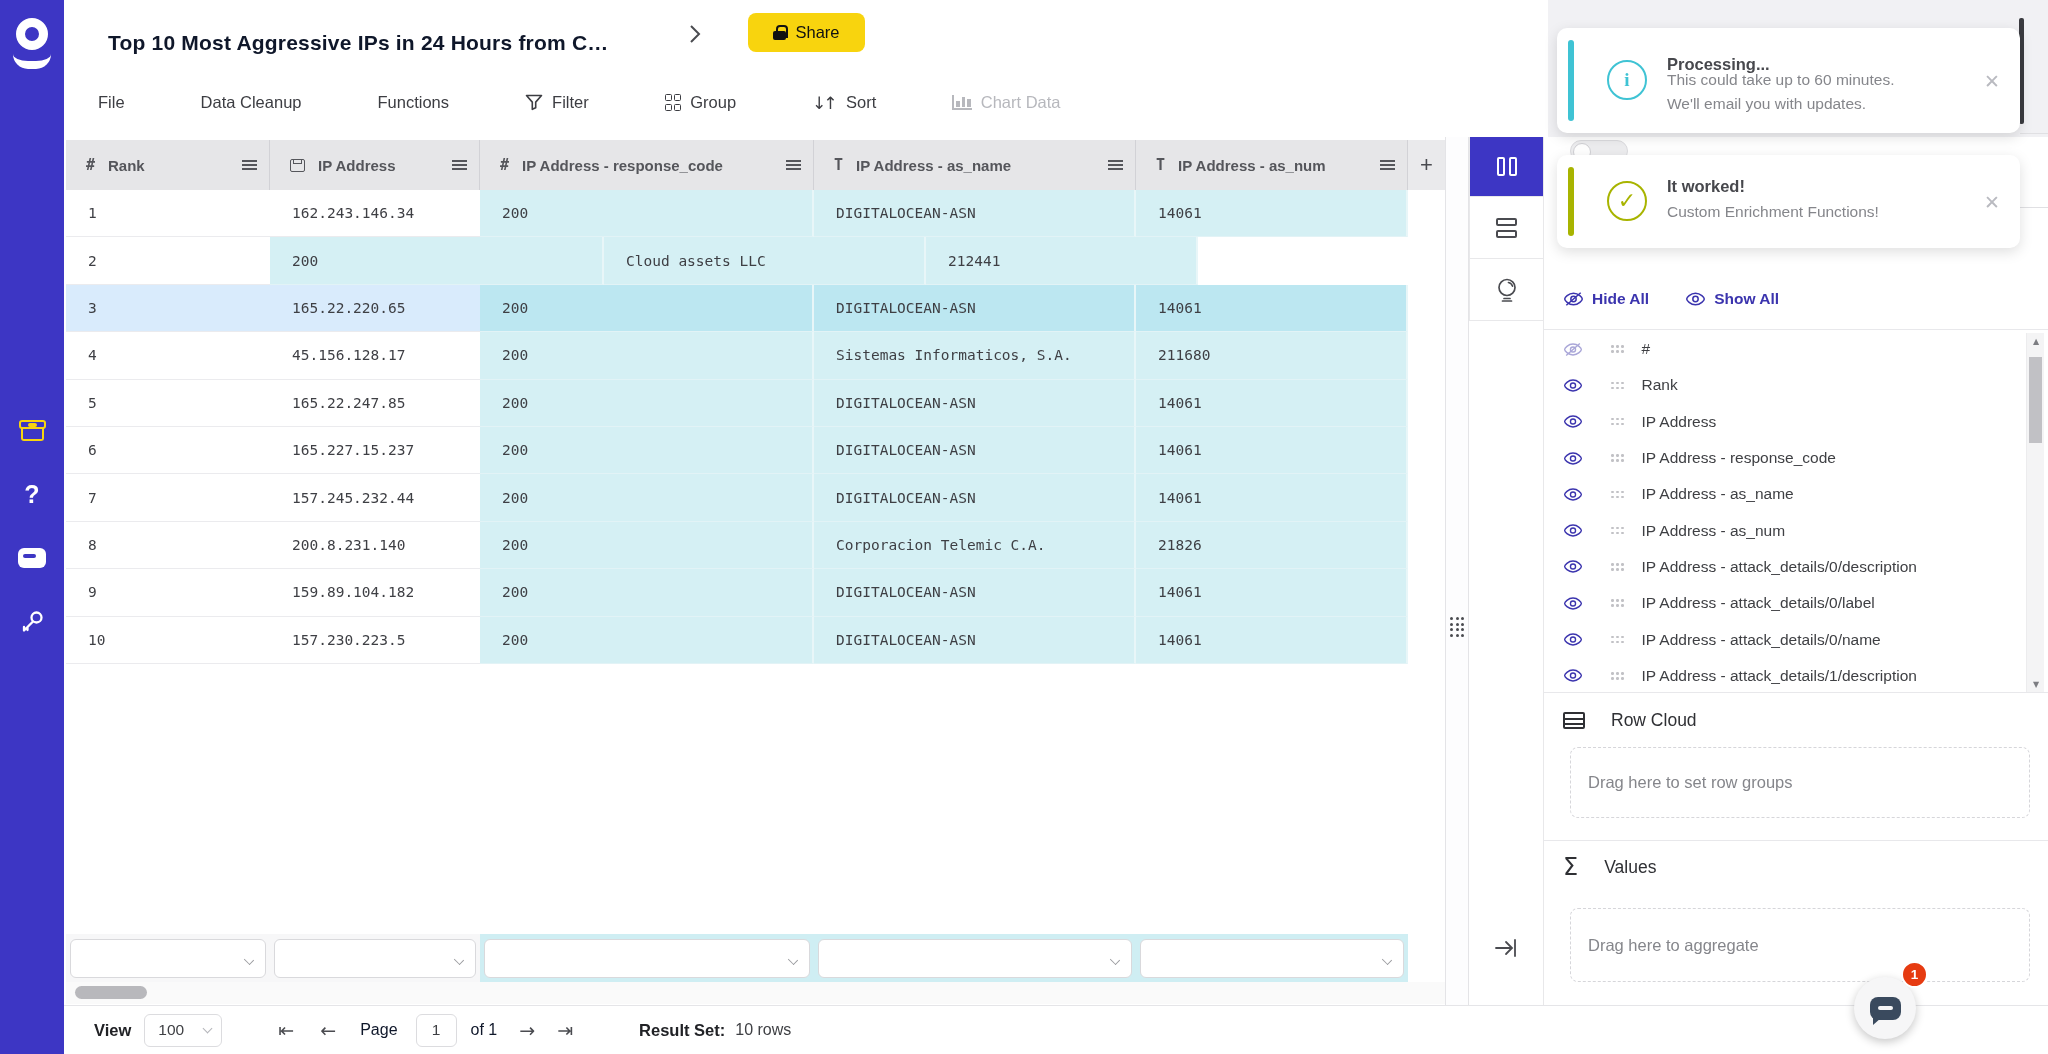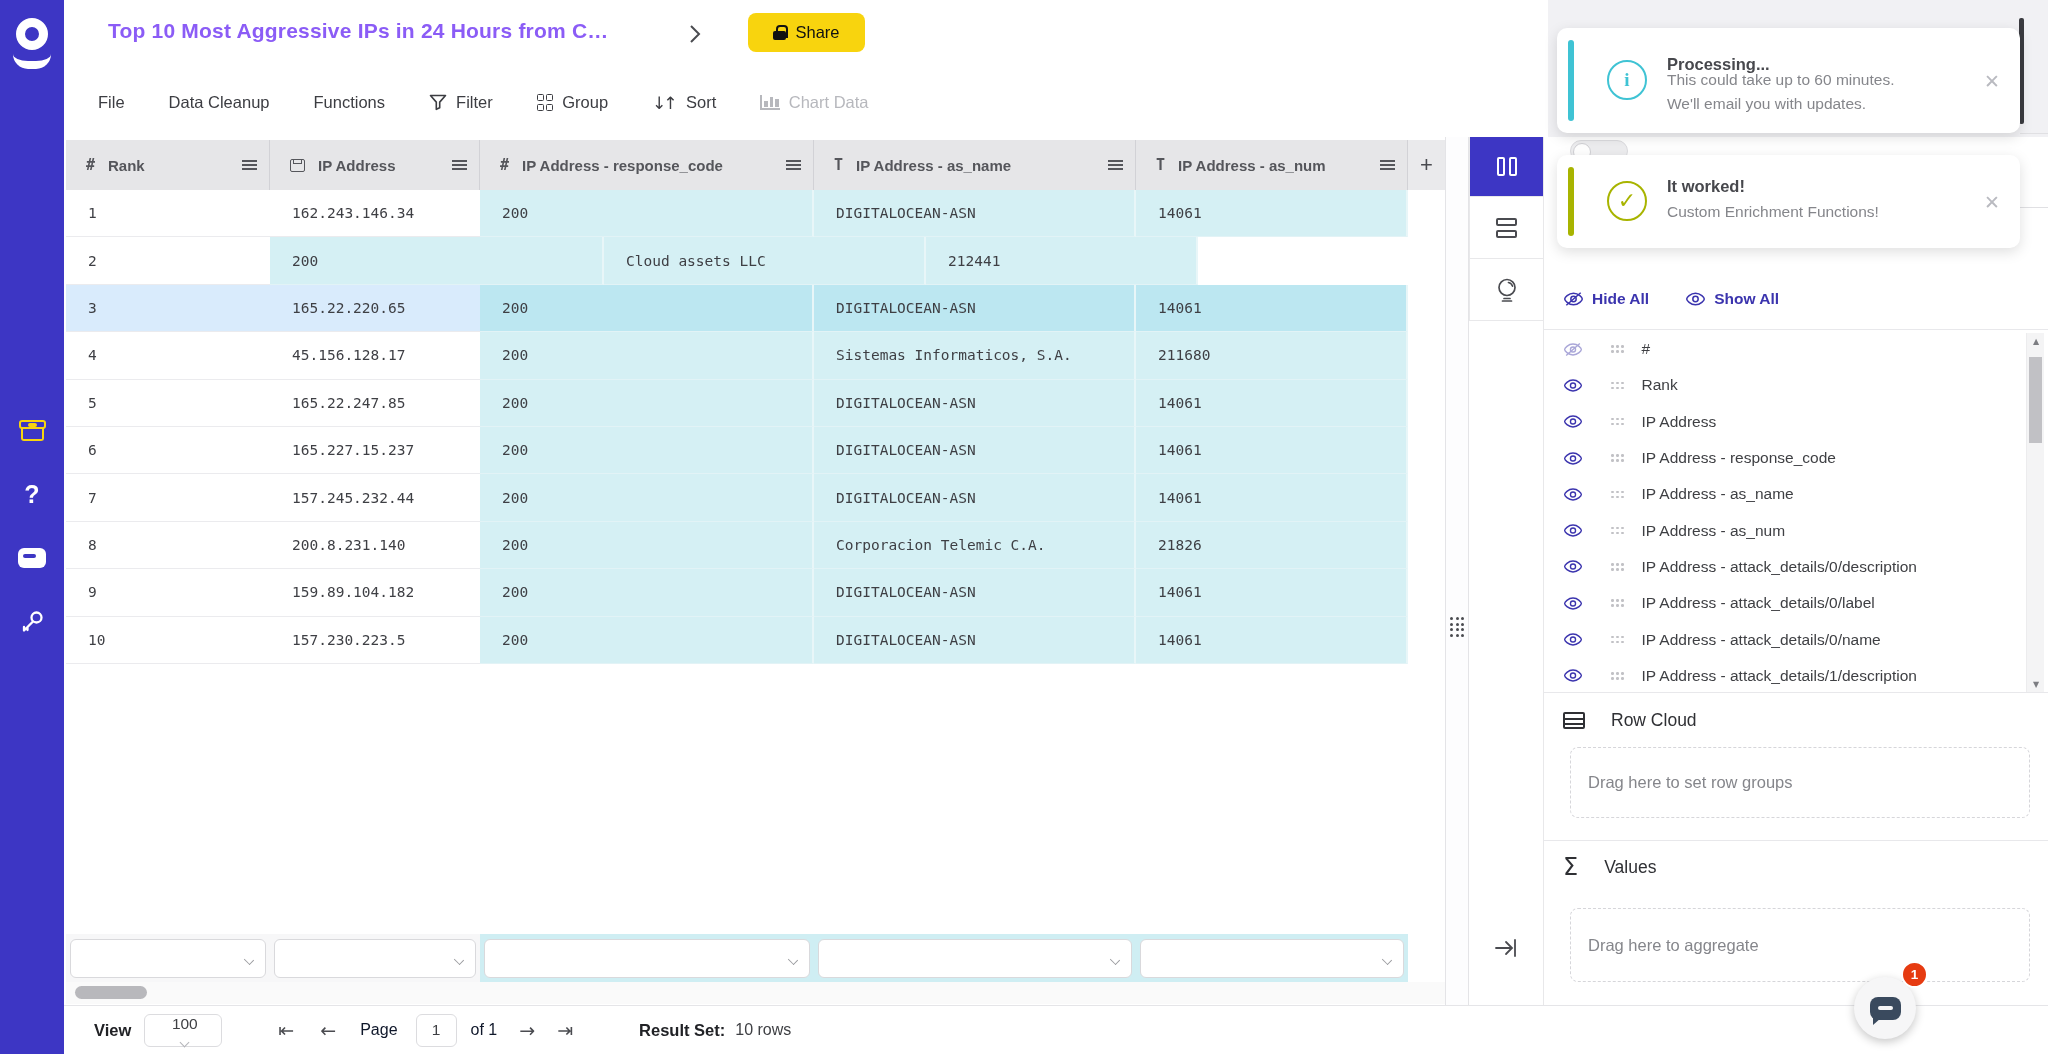--- a/index.html
+++ b/index.html
@@ -16,31 +16,31 @@
   .box-icon { position:relative; width:27px; height:21px; }
   .box-icon .lid { position:absolute; left:0; top:0; width:27px; height:9px; border:2.5px solid #f8d40e; border-radius:3px; }
   .box-icon .body { position:absolute; left:2px; top:7px; width:23px; height:14px; border:2.5px solid #f8d40e; border-top:none; border-radius:0 0 3px 3px; }
   .box-icon .slot { position:absolute; left:9px; top:3px; width:9px; height:4px; background:#3d36c4; border:2px solid #f8d40e; border-radius:2px; }
   .q-icon { color:#fff; font-size:25px; font-weight:bold; line-height:1; }
   .card-icon { position:relative; width:28px; height:20px; background:#fff; border-radius:6px; }
   .card-icon::after { content:""; position:absolute; left:5px; top:6px; width:13px; height:4px; background:#3d36c4; border-radius:2px; }
 
   
   .titlebar { position:absolute; left:64px; top:0; width:1484px; height:68px; background:#fff; z-index:5; }
-  .doc-title { position:absolute; left:44px; top:19px; font-size:21px; font-weight:bold; color:#8b5cf6; letter-spacing:.2px; }
+  .doc-title { position:absolute; left:44px; top:31px; font-size:21px; font-weight:bold; color:#0f172a; letter-spacing:.2px; }
   .title-chevron { position:absolute; left:624px; top:23px; color:#4a4b50; }
   .share-btn { position:absolute; left:684px; top:13px; width:117px; height:39px; background:#f8d40e; border:none; border-radius:8px;
       display:flex; align-items:center; justify-content:center; gap:9px; cursor:pointer; }
   .share-btn .lock { position:relative; width:13px; height:15px; }
   .share-btn .lock::before { content:""; position:absolute; left:2.5px; top:0; width:8px; height:9px; border:2.5px solid #111; border-radius:4px 4px 0 0; }
   .share-btn .lock::after { content:""; position:absolute; left:0; top:6px; width:13px; height:9px; background:#111; border-radius:2px; }
   .share-btn span.lbl { font-size:16.5px; color:#111; }
 
   
-  .menubar { position:absolute; left:64px; top:68px; width:1484px; height:69px; background:#fff; display:flex; align-items:center; padding-left:34px; gap:44px; z-index:5; }
+  .menubar { position:absolute; left:64px; top:68px; width:1484px; height:69px; background:#fff; display:flex; align-items:center; padding-left:34px; gap:76px; z-index:5; }
   .menu-item { display:flex; align-items:center; gap:9px; font-size:16.5px; color:#3c3d42; cursor:pointer; white-space:nowrap; }
   .menu-item.disabled { color:#b7b8bd; cursor:default; }
   .grp-icon { display:grid; grid-template-columns:7px 7px; grid-template-rows:7px 7px; gap:2.5px; }
   .grp-icon i { border:1.7px solid #3c3d42; border-radius:1.5px; }
   .sort-glyph { font-family:"DejaVu Sans", sans-serif; font-size:17px; letter-spacing:-3px; }
   .chart-icon { display:flex; align-items:flex-end; gap:2px; border-left:2px solid #b7b8bd; border-bottom:2px solid #b7b8bd; padding:0 1px 1px 2px; height:15px; }
   .chart-icon i { width:3.5px; background:#b7b8bd; display:block; }
 
   
   .grid { position:absolute; left:66px; top:137px; width:1379px; height:868px; background:#fff; }
@@ -122,21 +122,21 @@
   .toast .t-icon { position:absolute; left:50px; width:40px; height:40px; border-radius:50%; display:flex; align-items:center; justify-content:center; }
   .toast .t-title { position:absolute; left:110px; font-weight:bold; font-size:16.5px; color:#47484d; }
   .toast .t-line { position:absolute; left:110px; font-size:15.5px; color:#85868b; white-space:nowrap; }
   .toast .x { position:absolute; right:20px; font-size:19px; color:#b9bac0; cursor:pointer; font-family:"DejaVu Sans", sans-serif; }
   #toast1 { top:28px; height:105px; }
   #toast2 { top:155px; height:93px; }
 
   
   .bottombar { position:absolute; left:64px; top:1005px; width:1984px; height:49px; background:#fff; border-top:1px solid #e5e5e8; display:flex; align-items:center; z-index:20; }
   .bb-view { margin-left:30px; font-size:16.5px; font-weight:bold; color:#212226; }
-  .bb-size { margin-left:13px; width:78px; height:33px; border:1px solid #dcdcdf; border-radius:6px; display:flex; align-items:center; justify-content:space-between; padding:0 10px 0 13px; font-size:15.5px; color:#3f4044; cursor:pointer;flex-direction:column; }
+  .bb-size { margin-left:13px; width:78px; height:33px; border:1px solid #dcdcdf; border-radius:6px; display:flex; align-items:center; justify-content:space-between; padding:0 10px 0 13px; font-size:15.5px; color:#3f4044; cursor:pointer; }
   .bb-size .car { width:7px; height:7px; border-right:1.5px solid #b4b5ba; border-bottom:1.5px solid #b4b5ba; transform:rotate(45deg); margin-top:-3px; }
   .pg { font-family:"DejaVu Sans", sans-serif; font-size:19px; color:#4a4b50; cursor:pointer; }
   .bb-page-lbl { font-size:16px; color:#0f172a; }
   .bb-page-input { width:41px; height:33px; border:1px solid #dcdcdf; border-radius:6px; text-align:center; font-size:15.5px; color:#3f4044; }
   .bb-result-lbl { font-size:16.5px; font-weight:bold; color:#212226; }
   .bb-result-val { font-size:16px; color:#3f4044; margin-left:10px; }
 
   
   .chat { position:absolute; left:1854px; top:977px; width:62px; height:62px; background:#f6f6f7; border-radius:50%; box-shadow:0 3px 10px rgba(0,0,0,.22); z-index:50; display:flex; align-items:center; justify-content:center; cursor:pointer; }
   .chat .bub { position:relative; width:31px; height:23px; background:#3a4a5e; border-radius:8px; }

